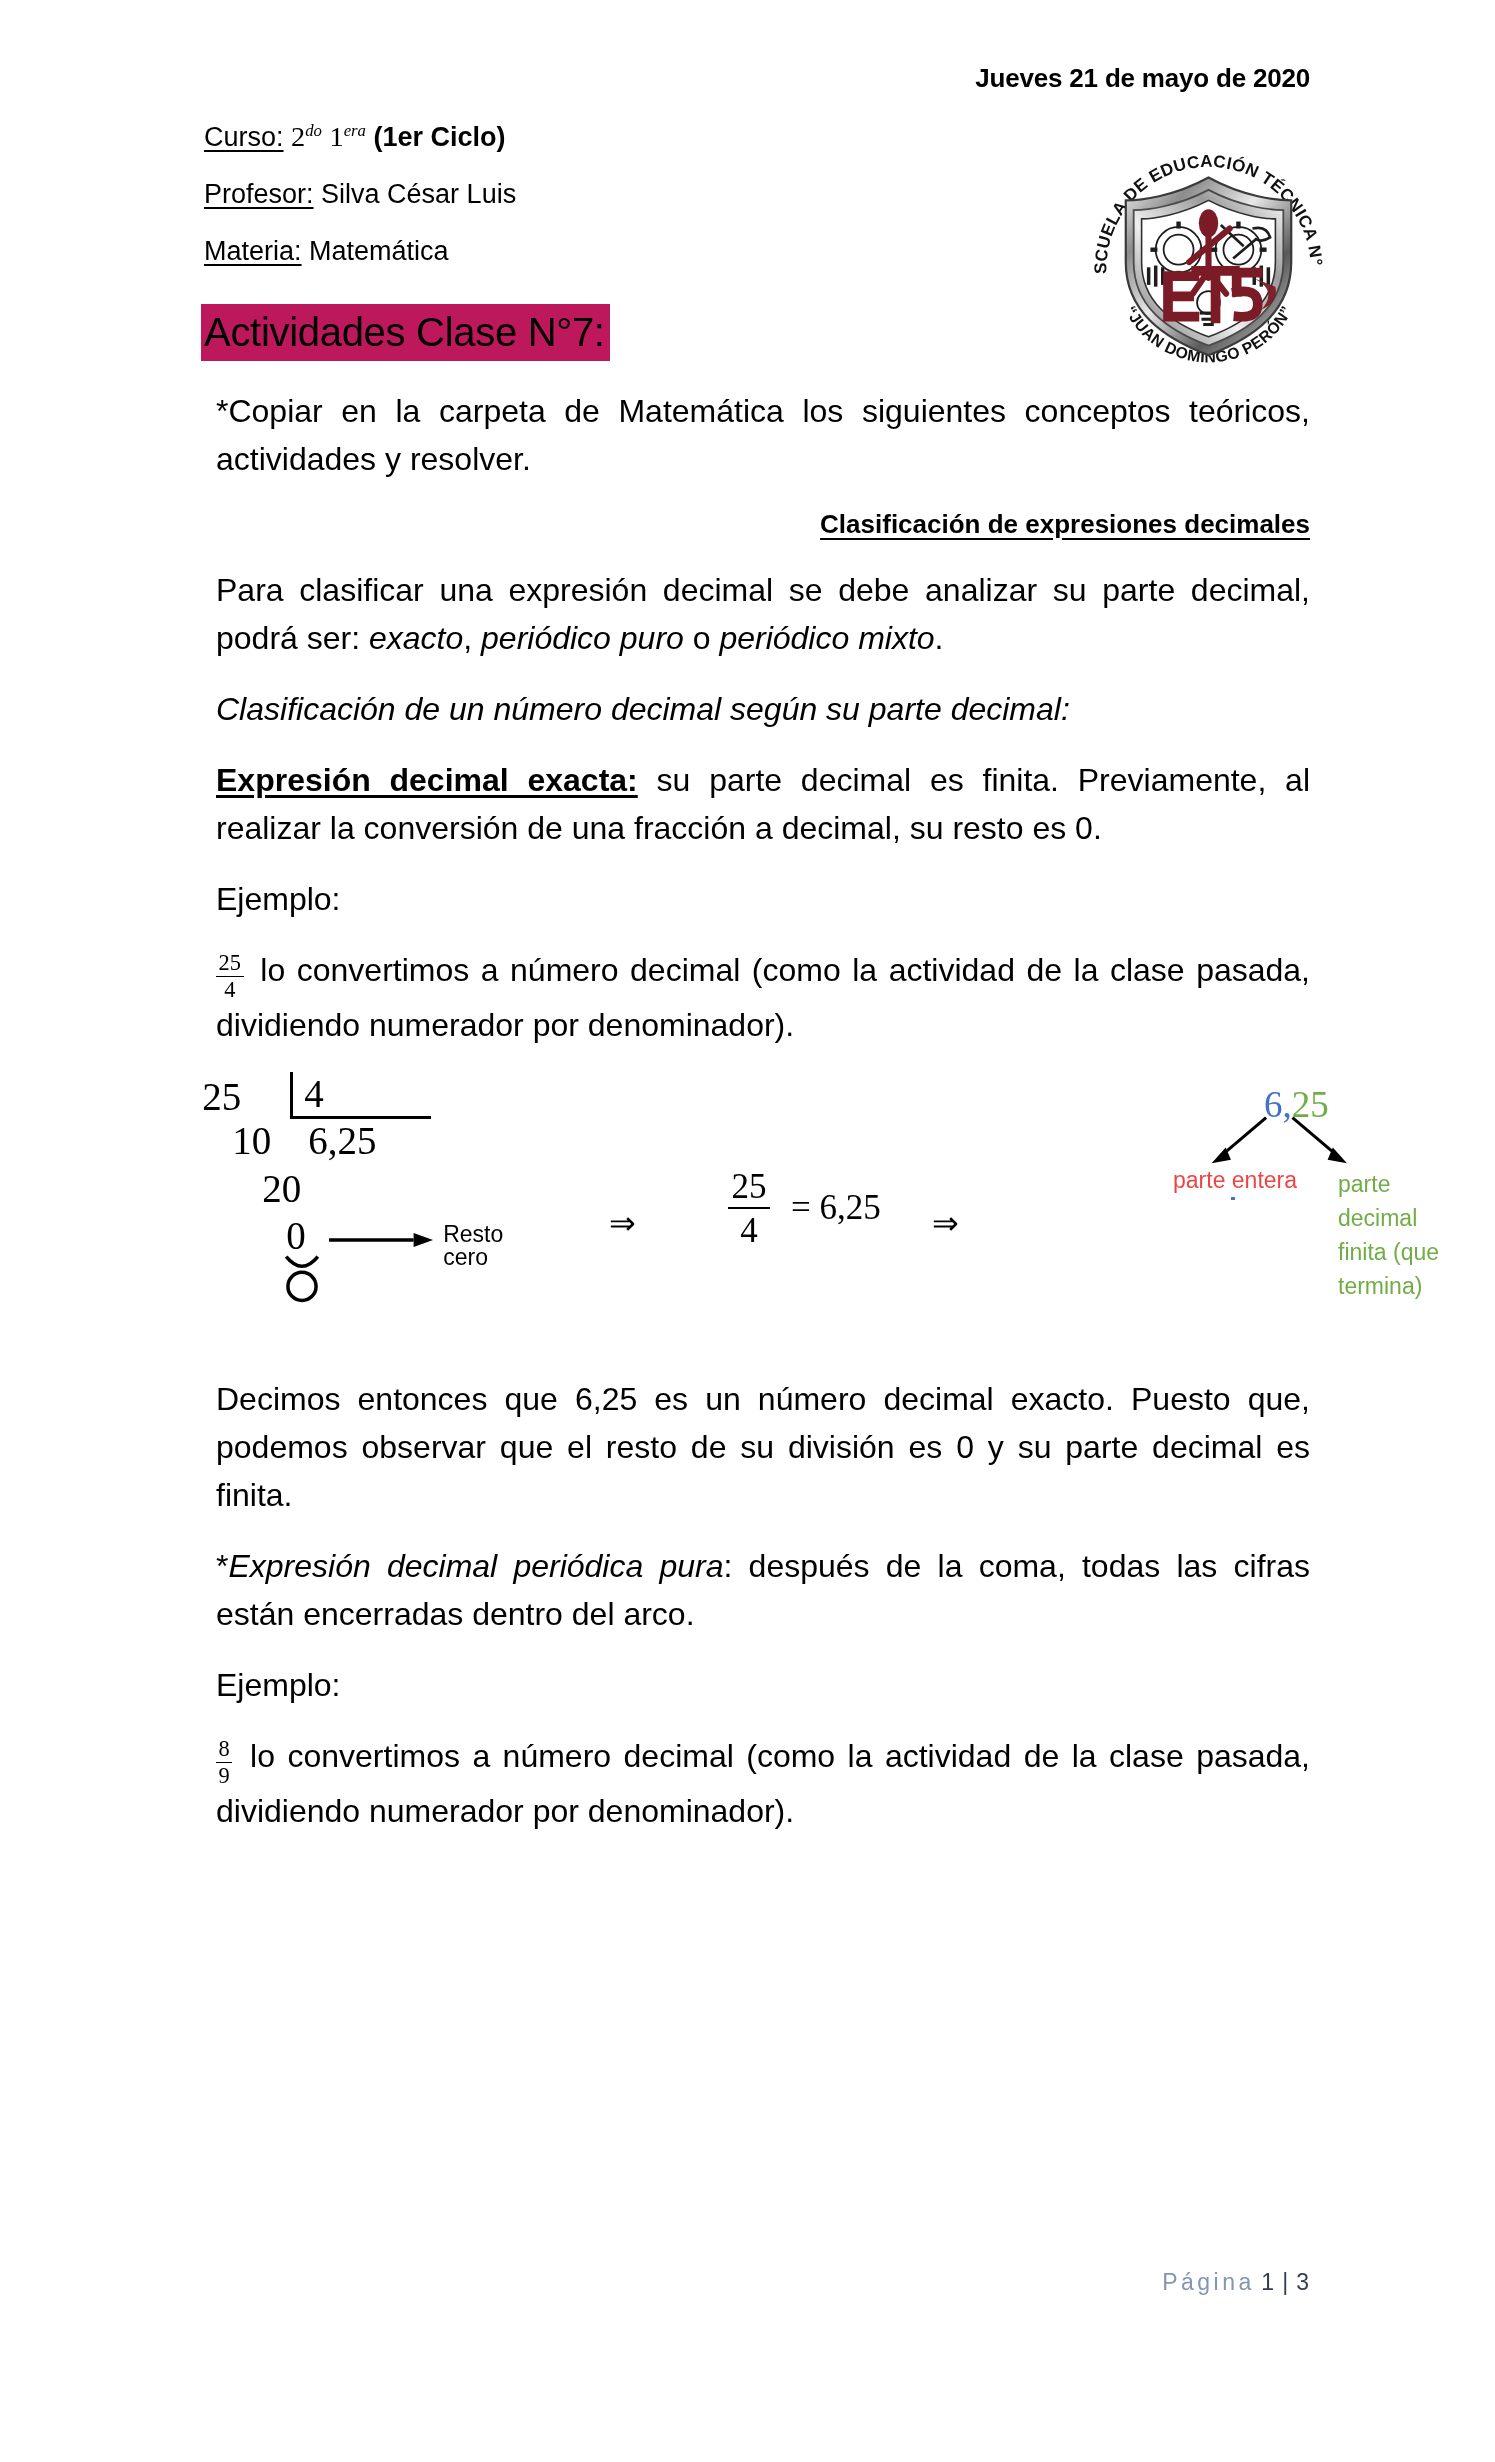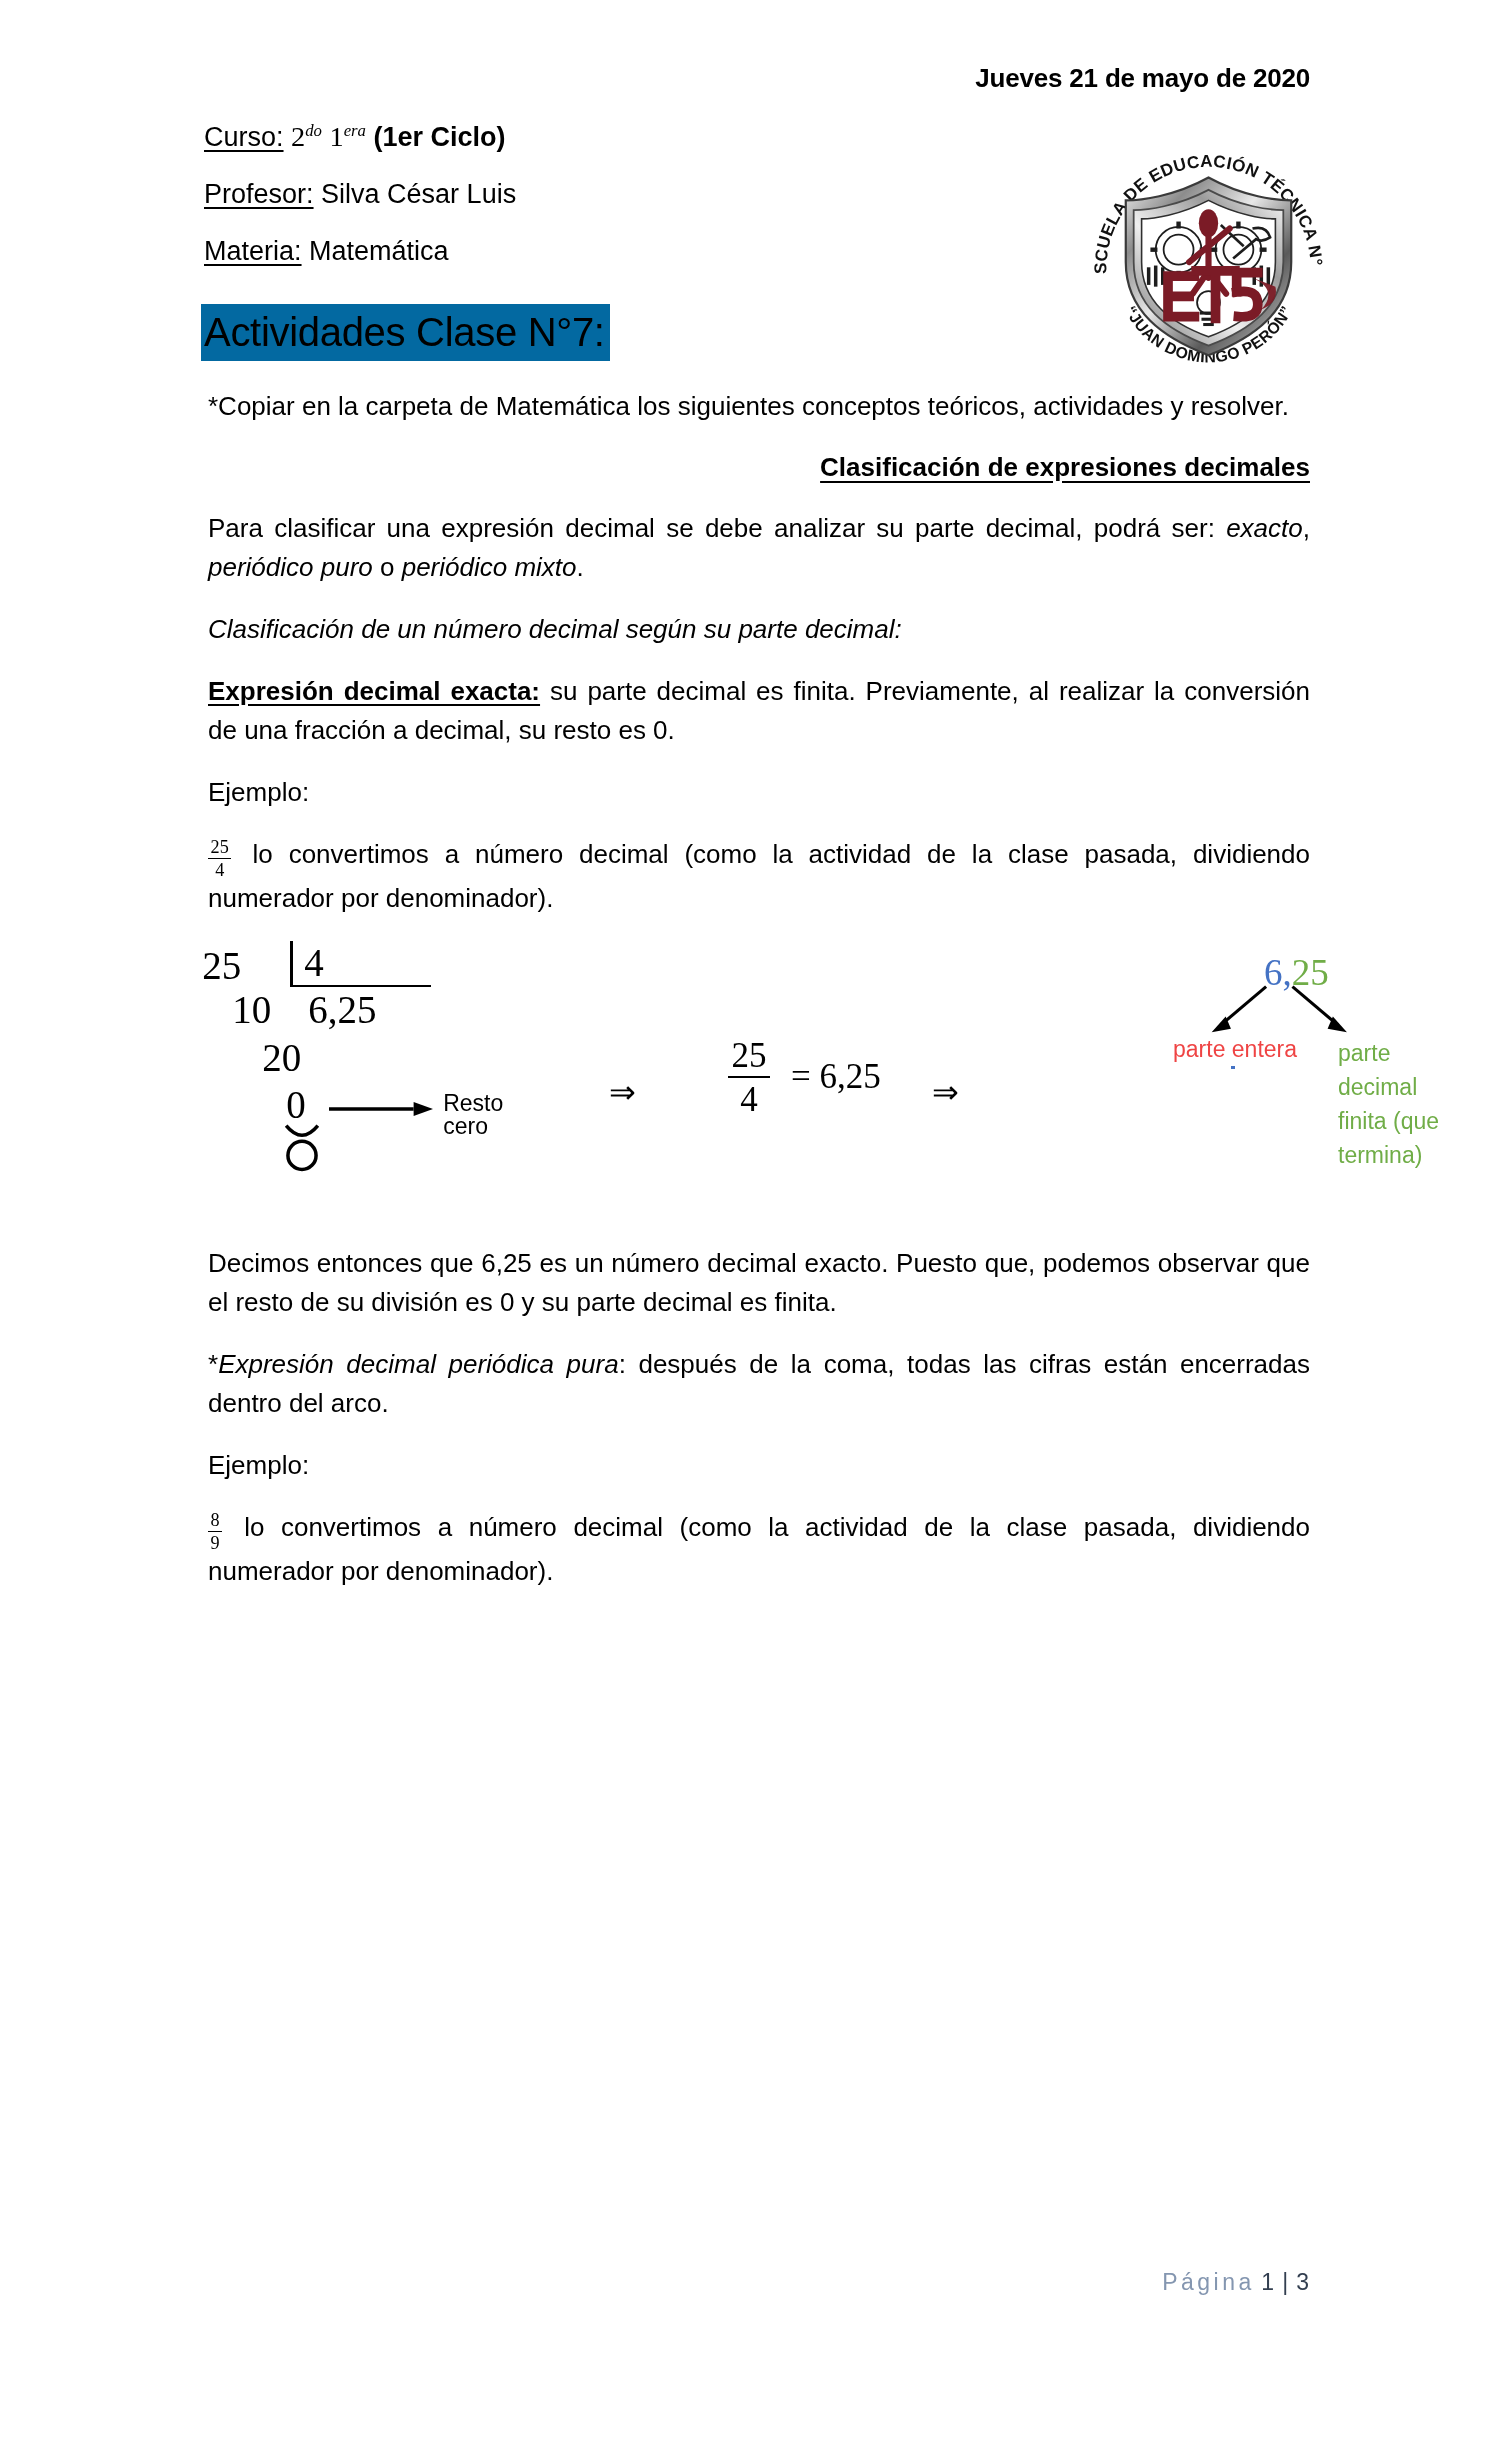--- a/index.html
+++ b/index.html
@@ -56,33 +56,33 @@
     margin:0 0 30px 0;
     white-space:nowrap;
   }
   .meta .lbl{ text-decoration:underline; text-underline-offset:4.4px; }
   .sup{ font-size:0.62em; vertical-align:super; font-style:italic; font-family:"Liberation Serif", serif;}
   .serifnum{ font-family:"Liberation Serif", serif; font-size:1.05em;}
   .bold{font-weight:700;}
 
   .title-hl{
     display:inline-block;
-    background:#0369a1;
+    background:#be185d;
     font-size:40px;
     line-height:1.32;
     padding:1.8px 5.3px 1.8px 3.5px;
     margin:8.8px 0 26px -3.5px;
     letter-spacing:-0.3px;
   }
 
   p.body{
-    font-size:26px;
+    font-size:32px;
     line-height:1.5;
     text-align:justify;
-    margin:0 0 23px 4px;
+    margin:0 0 23px 12px;
   }
   p.body.nojust{text-align:left;}
   .sec-head{
     text-align:right;
     font-size:26px;
     font-weight:700;
     margin:26px 0 26px 0;
   }
   .sec-head span{text-decoration:underline; text-underline-offset:5.3px;}
   .ul{ text-decoration:underline; text-underline-offset:4.4px; font-weight:700;}

